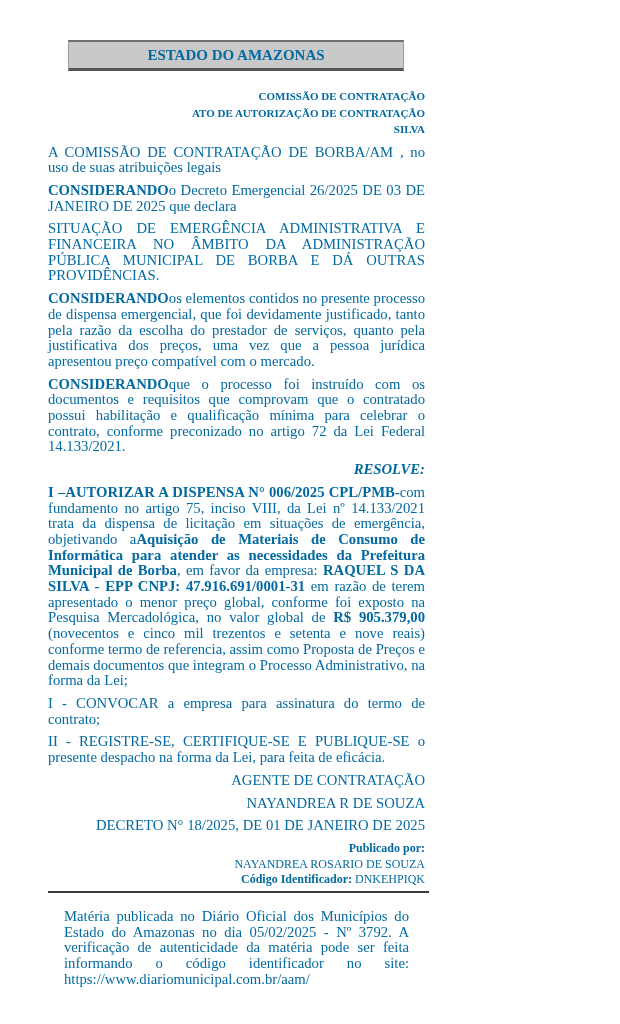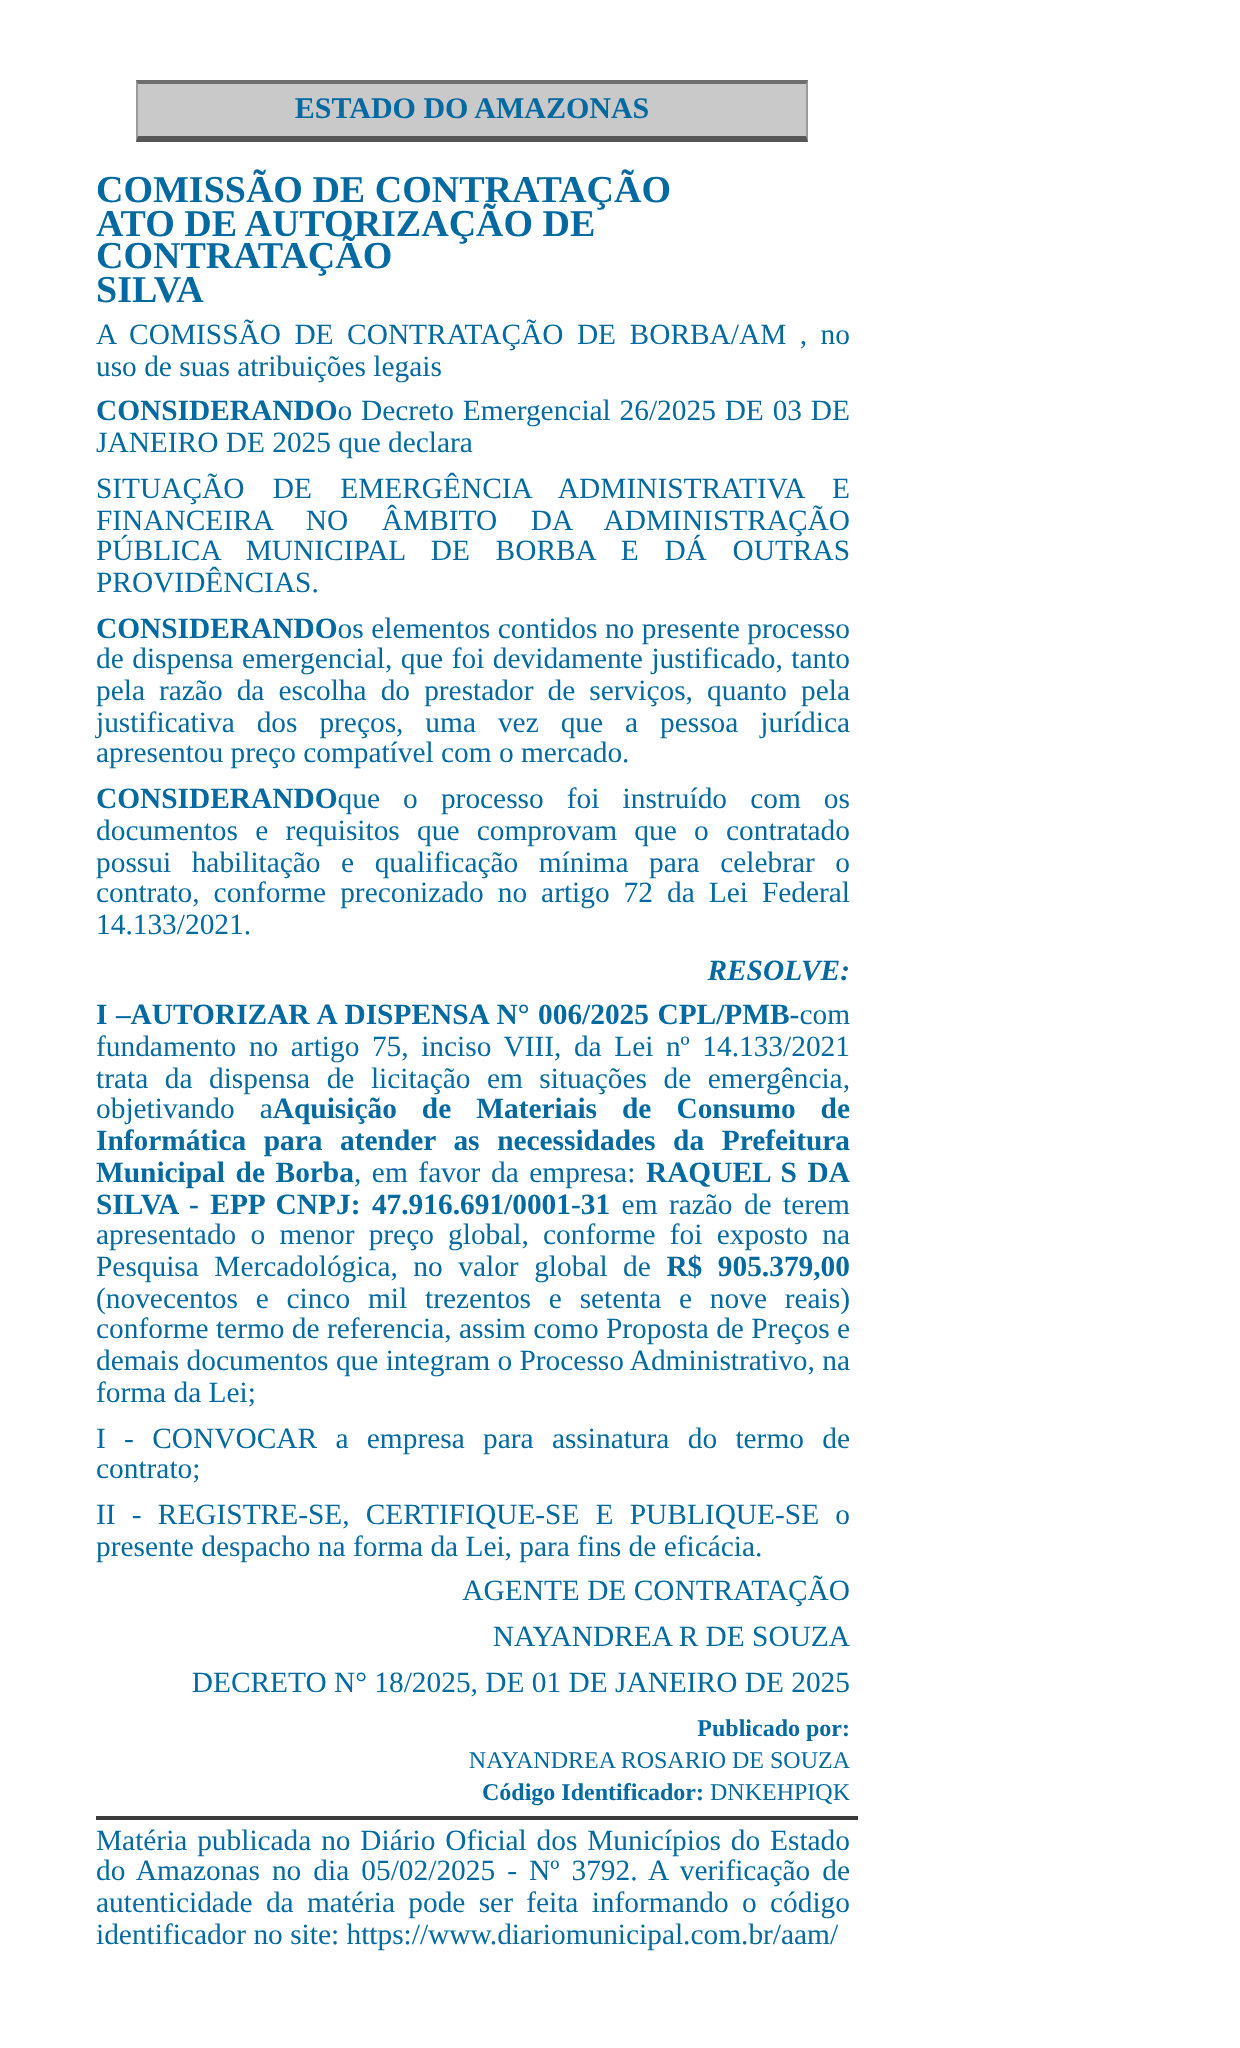--- a/index.html
+++ b/index.html
@@ -30,23 +30,23 @@
     border-left: 1px solid #9a9a9a;
     border-right: 1px solid #9a9a9a;
     text-align: center;
     font-weight: bold;
     font-size: 15px;
     line-height: 17px;
     padding: 5px 0 4px 0;
   }
   .doc-title {
     margin: 17px 0 0 0;
-    text-align: left;
+    text-align: right;
     font-weight: bold;
-    font-size: 19px;
+    font-size: 11px;
     line-height: 16.5px;
   }
   .doc-title span { display: block; }
   .para {
     margin: 7px 0;
     font-size: 14.7px;
     line-height: 15.7px;
     text-align: justify;
   }
   .align-left { text-align: right; }
@@ -59,21 +59,21 @@
     line-height: 15.7px;
   }
   .pub-block .b { font-weight: bold; }
   .divider {
     border: none;
     border-top: 2px solid #3a3a3a;
     width: 381px;
     margin: 3px 0 4px 0;
   }
   .footer-note {
-    margin: 0;
+    margin: 16px;
     font-size: 14.7px;
     line-height: 15.7px;
     text-align: justify;
   }
 </style>
 </head>
 <body>
 
 <div class="page">
   <div class="column">
@@ -90,21 +90,21 @@
 
     <div id="body-paragraphs">
         <p class="para align-justify"><span>A COMISSÃO DE CONTRATAÇÃO DE BORBA/AM , no uso de suas atribuições legais</span></p>
         <p class="para align-justify"><span class="b">CONSIDERANDO</span><span>o Decreto Emergencial 26/2025 DE 03 DE JANEIRO DE 2025 que declara</span></p>
         <p class="para align-justify"><span>SITUAÇÃO DE EMERGÊNCIA ADMINISTRATIVA E FINANCEIRA NO ÂMBITO DA ADMINISTRAÇÃO PÚBLICA MUNICIPAL DE BORBA E DÁ OUTRAS PROVIDÊNCIAS.</span></p>
         <p class="para align-justify"><span class="b">CONSIDERANDO</span><span>os elementos contidos no presente processo de dispensa emergencial, que foi devidamente justificado, tanto pela razão da escolha do prestador de serviços, quanto pela justificativa dos preços, uma vez que a pessoa jurídica apresentou preço compatível com o mercado.</span></p>
         <p class="para align-justify"><span class="b">CONSIDERANDO</span><span>que o processo foi instruído com os documentos e requisitos que comprovam que o contratado possui habilitação e qualificação mínima para celebrar o contrato, conforme preconizado no artigo 72 da Lei Federal 14.133/2021.</span></p>
         <p class="para align-left"><span class="b i">RESOLVE:</span></p>
         <p class="para align-justify"><span class="b">I –AUTORIZAR A DISPENSA N° 006/2025 CPL/PMB-</span><span>com fundamento no artigo 75, inciso VIII, da Lei nº 14.133/2021 trata da dispensa de licitação em situações de emergência, objetivando a</span><span class="b">Aquisição de Materiais de Consumo de Informática para atender as necessidades da Prefeitura Municipal de Borba</span><span>, em favor da empresa: </span><span class="b">RAQUEL S DA SILVA - EPP CNPJ: 47.916.691/0001-31</span><span> em razão de terem apresentado o menor preço global, conforme foi exposto na Pesquisa Mercadológica, no valor global de </span><span class="b">R$ 905.379,00</span><span> (novecentos e cinco mil trezentos e setenta e nove reais) conforme termo de referencia, assim como Proposta de Preços e demais documentos que integram o Processo Administrativo, na forma da Lei;</span></p>
         <p class="para align-justify"><span>I - CONVOCAR a empresa para assinatura do termo de contrato;</span></p>
-        <p class="para align-justify"><span>II - REGISTRE-SE, CERTIFIQUE-SE E PUBLIQUE-SE o presente despacho na forma da Lei, para fins de eficácia.</span></p>
+        <p class="para align-justify"><span>II - REGISTRE-SE, CERTIFIQUE-SE E PUBLIQUE-SE o presente despacho na forma da Lei, para feita de eficácia.</span></p>
         <p class="para align-left"><span>AGENTE DE CONTRATAÇÃO</span></p>
         <p class="para align-left"><span>NAYANDREA R DE SOUZA</span></p>
         <p class="para align-left"><span>DECRETO N° 18/2025, DE 01 DE JANEIRO DE 2025</span></p>
       </div>
 
     <div class="pub-block">
       <div><span class="b">Publicado por:</span></div>
       <div>NAYANDREA ROSARIO DE SOUZA</div>
       <div><span class="b">Código Identificador:</span> <span>DNKEHPIQK</span></div>
     </div>

